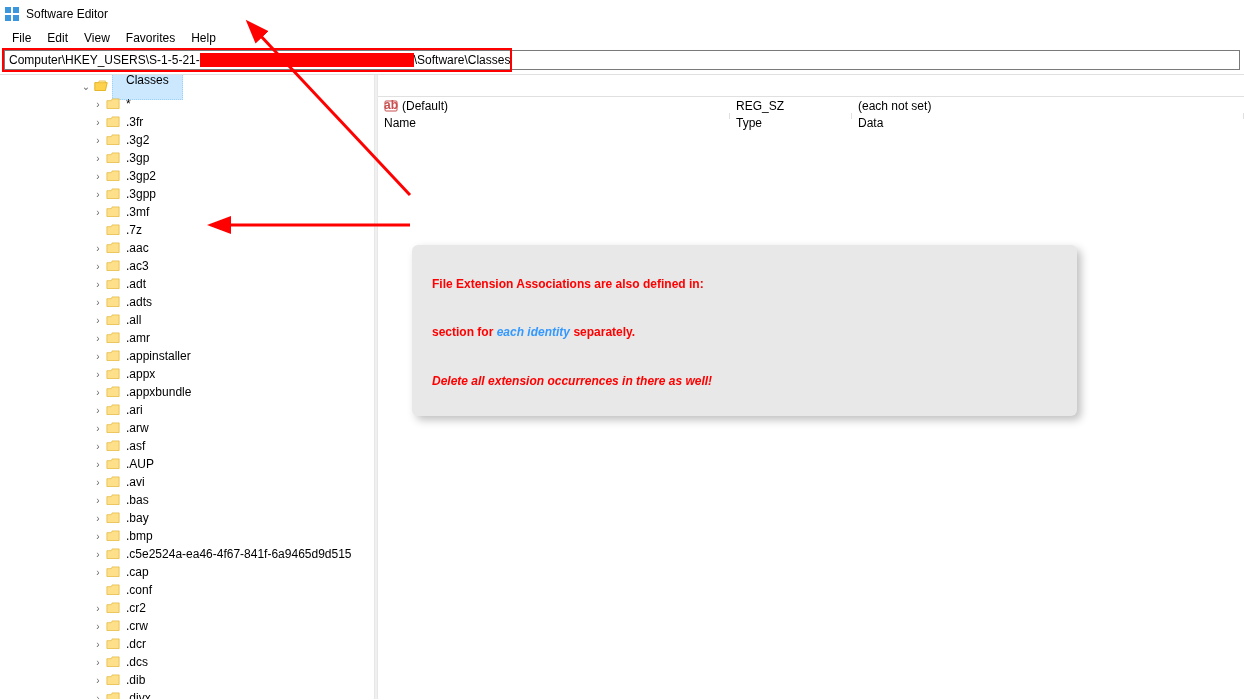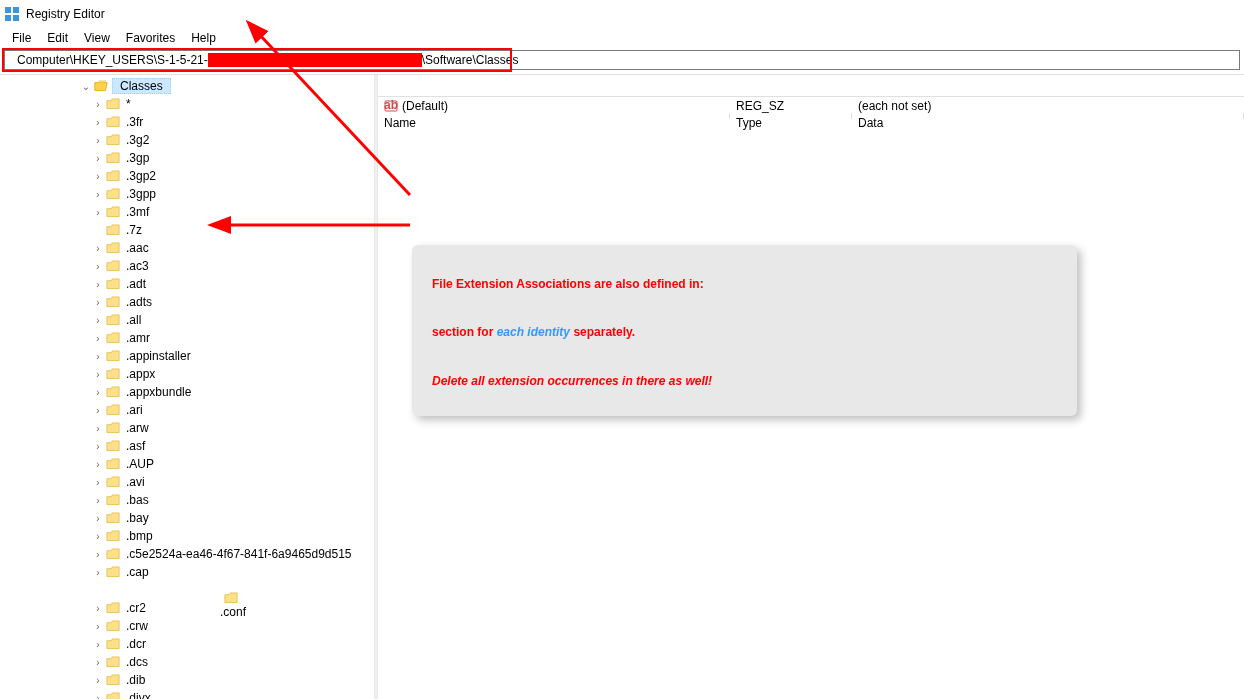--- a/index.html
+++ b/index.html
@@ -6,31 +6,31 @@
 body { background: #fff; width: 1244px; height: 700px; overflow: hidden; position: relative; }
 
 .titlebar { height: 28px; display: flex; align-items: center; padding: 0 4px; background: #fff; }
 .titlebar .app-icon { width: 16px; height: 16px; margin-right: 6px; }
 .titlebar .title { font-size: 12px; color: #000; }
 
 .menubar { height: 20px; display: flex; align-items: center; padding: 0 4px; background: #fff; border-bottom: 0; }
 .menubar .menu-item { padding: 2px 8px; cursor: default; }
 
 .address-wrap { position: relative; padding: 2px 4px 4px 4px; border-bottom: 1px solid #e0e0e0; }
-.address-bar { width: 100%; height: 20px; border: 1px solid #7a7a7a; padding: 0 12px; font-size: 12px; background: #fff; display: flex; align-items: center; position: relative; }
+.address-bar { width: 100%; height: 20px; border: 1px solid #7a7a7a; padding: 0 4px; font-size: 12px; background: #fff; display: flex; align-items: center; position: relative; }
 .address-text { white-space: nowrap; }
 .redact { display: inline-block; height: 14px; background: #ff0000; vertical-align: middle; width: 214px; }
 .address-highlight { position: absolute; border: 2px solid #ff0000; top: 0; left: 2px; width: 510px; height: 24px; pointer-events: none; }
 
 .workspace { display: flex; height: calc(700px - 28px - 20px - 28px); position: relative; }
 
 .tree-panel { width: 374px; overflow-y: scroll; overflow-x: hidden; }
 .tree { padding: 2px 0; }
 .tree-row { display: flex; align-items: center; height: 18px; white-space: nowrap; cursor: default; }
-.tree-row.selected .label { background: #cce8ff; border: 1px dotted #99d1ff; padding: 0 7px; height: 16px; line-height: 14px; }
+.tree-row.selected .label { background: #cce8ff; border: 1px dotted #99d1ff; padding: 0 13px; height: 28px; line-height: 14px; }
 .expander { width: 12px; height: 12px; display: inline-flex; align-items: center; justify-content: center; margin-right: 2px; color: #6b6b6b; font-size: 10px; }
 .expander.none { visibility: hidden; }
 .folder-icon { width: 14px; height: 12px; margin-right: 4px; flex-shrink: 0; }
 .label { font-size: 12px; padding: 0 2px; line-height: 16px; }
 
 .splitter { width: 4px; background: #f0f0f0; cursor: ew-resize; border-left: 1px solid #e8e8e8; border-right: 1px solid #e8e8e8; }
 
 .values-panel { flex: 1; overflow: auto; }
 .values-header { display: flex; height: 22px; border-bottom: 1px solid #e0e0e0; }
 .values-header .col { padding: 3px 6px; border-right: 1px solid #e0e0e0; font-size: 12px; margin-top: 38px; }
@@ -61,21 +61,21 @@
 
 <div class="titlebar">
   <span class="app-icon">
     <svg viewBox="0 0 16 16">
         <rect x="1" y="1" width="6" height="6" fill="#3a96dd"></rect>
         <rect x="9" y="1" width="6" height="6" fill="#3a96dd"></rect>
         <rect x="1" y="9" width="6" height="6" fill="#3a96dd"></rect>
         <rect x="9" y="9" width="6" height="6" fill="#3a96dd"></rect>
       </svg>
   </span>
-  <span class="title">Registry Editor</span>
+  <span class="title">Software Editor</span>
 </div>
 
 <div class="menubar" id="menubar">
     <span class="menu-item">File</span>
     <span class="menu-item">Edit</span>
     <span class="menu-item">View</span>
     <span class="menu-item">Favorites</span>
     <span class="menu-item">Help</span>
   </div>
 
@@ -281,21 +281,21 @@
             </svg></span>
           <span class="label">.c5e2524a-ea46-4f67-841f-6a9465d9d515</span>
         </div>
         <div class="tree-row" style="padding-left: 92px;">
           <span class="expander ">›</span>
           <span class="folder-icon"><svg viewBox="0 0 16 14">
               <path d="M1 3 L6 3 L7 1 L15 1 L15 12 L1 12 Z" fill="#ffe08a" stroke="#d9a300" stroke-width="0.6"></path>
             </svg></span>
           <span class="label">.cap</span>
         </div>
-        <div class="tree-row" style="padding-left: 92px; flex-direction: column;">
+        <div class="tree-row" style="padding-left: 92px;">
           <span class="expander none">›</span>
           <span class="folder-icon"><svg viewBox="0 0 16 14">
               <path d="M1 3 L6 3 L7 1 L15 1 L15 12 L1 12 Z" fill="#ffe08a" stroke="#d9a300" stroke-width="0.6"></path>
             </svg></span>
           <span class="label">.conf</span>
         </div>
         <div class="tree-row" style="padding-left: 92px;">
           <span class="expander ">›</span>
           <span class="folder-icon"><svg viewBox="0 0 16 14">
               <path d="M1 3 L6 3 L7 1 L15 1 L15 12 L1 12 Z" fill="#ffe08a" stroke="#d9a300" stroke-width="0.6"></path>

